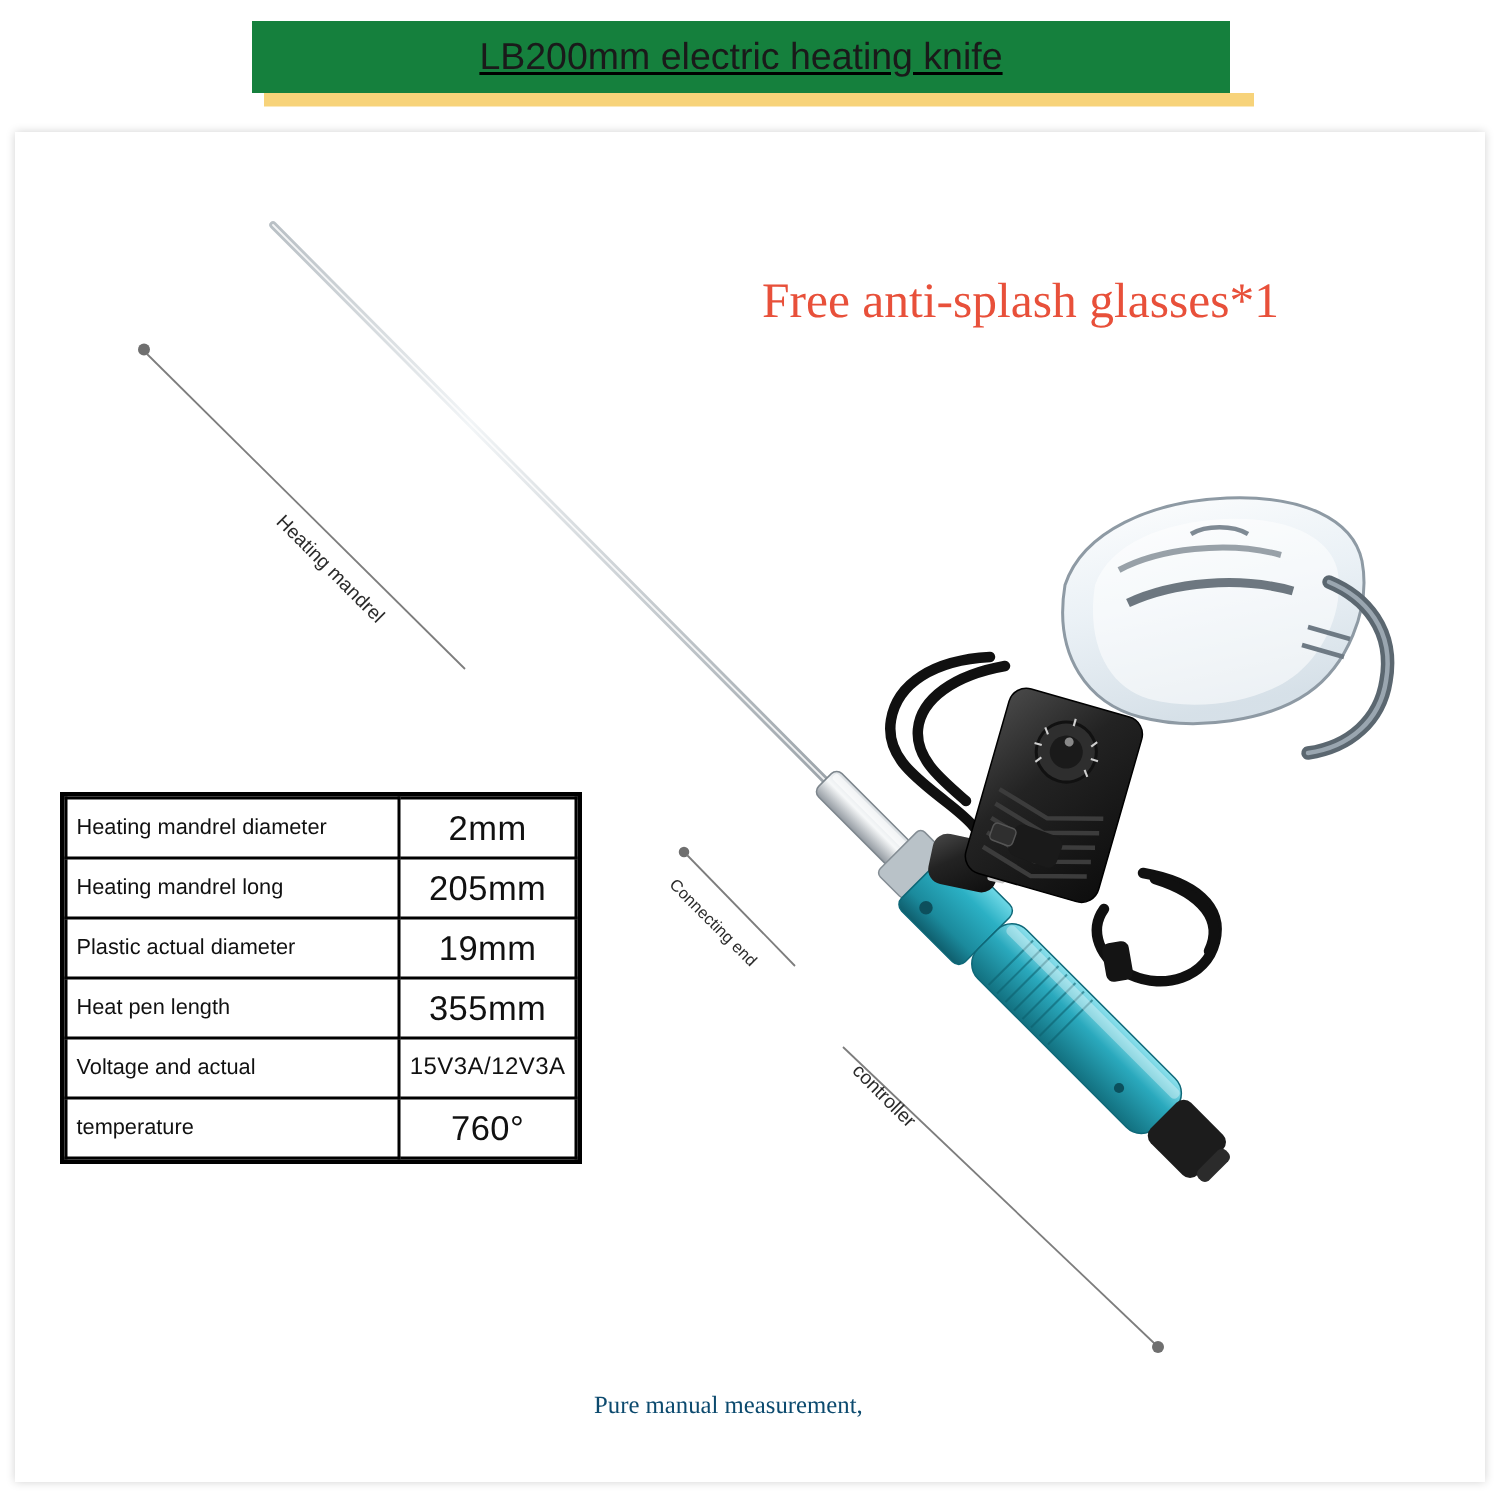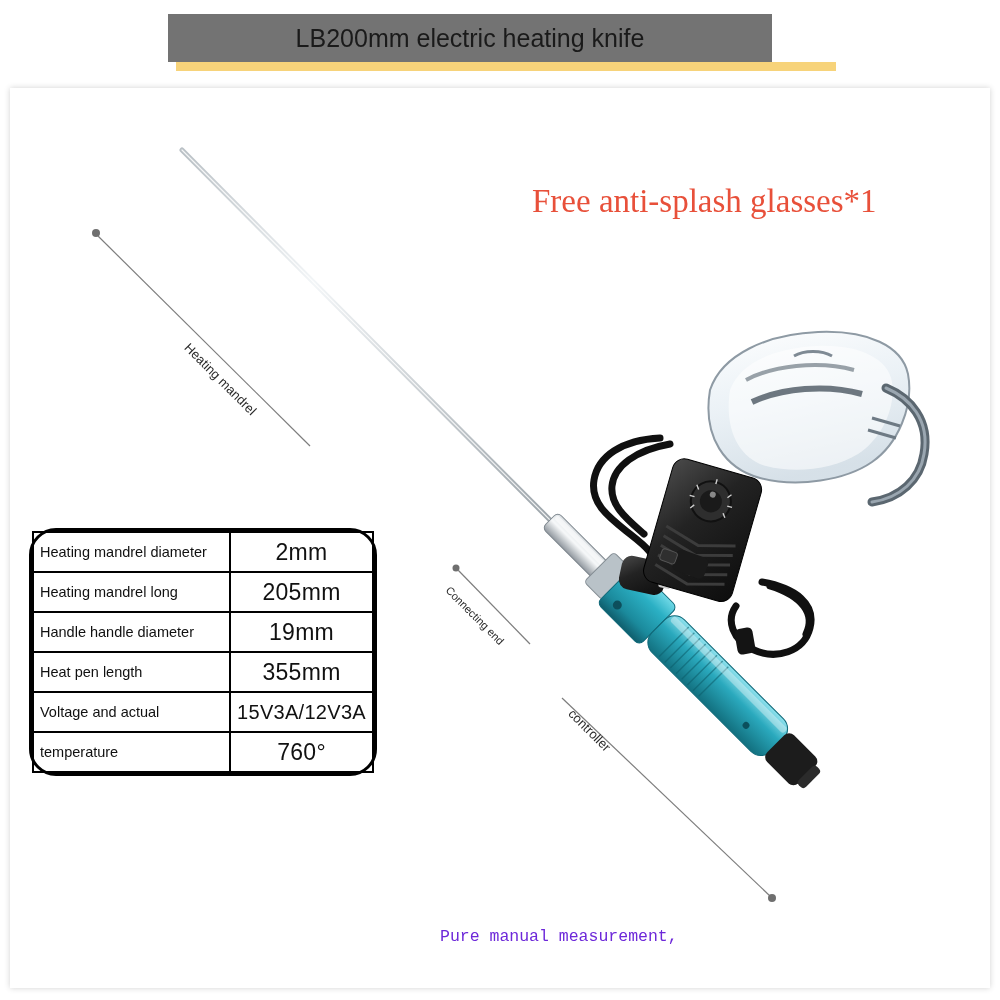--- a/index.html
+++ b/index.html
@@ -13,24 +13,25 @@
     position: relative;
     overflow: hidden;
     font-family: "Liberation Sans", sans-serif;
   }
 
   
   #title-banner {
     position: absolute;
     left: 168px;
     top: 14px;
-    width: 604px;
+    width: 652px;
     height: 48px;
-    background: #737373;
+    background: #15803d;
     box-sizing: border-box;
+    text-decoration: underline;
   }
   #title-banner .title-text {
     display: block;
     width: 100%;
     text-align: center;
     line-height: 48px;
     font-size: 25px;
     color: #1a1a1a;
     font-family: "Liberation Sans", sans-serif;
   }
@@ -100,33 +101,32 @@
     width: 215px;
     line-height: 1.12;
   }
   #spec-table td.spec-val {
     text-align: center;
     font-size: 23px;
     letter-spacing: 0.3px;
     white-space: nowrap;
   }
   #spec-table td.spec-val.small {
-    font-size: 20px;
+    font-size: 16px;
   }
 
   
   #disclaimer {
     position: absolute;
     left: 396px;
     top: 925px;
     font-size: 16.5px;
-    color: #6d28d9;
+    color: #0c4a6e;
     line-height: 1.28;
-    font-family: Liberation Mono, monospace;
-    margin-left: 44px;
+    font-family: Liberation Serif, serif;
   }
 </style>
 </head>
 <body>
 
 <div id="title-banner-shadow"></div>
 <div id="title-banner">
   <span class="title-text">LB200mm electric heating knife</span>
 </div>
 
@@ -271,39 +271,39 @@
     <circle cx="86" cy="145" r="4" fill="#6f6f6f"></circle>
     <line x1="88" y1="148" x2="300" y2="358" stroke="#7d7d7d" stroke-width="1.2"></line>
 
     <circle cx="446" cy="480" r="3.5" fill="#6f6f6f"></circle>
     <line x1="448" y1="482" x2="520" y2="556" stroke="#7d7d7d" stroke-width="1.2"></line>
 
     <line x1="552" y1="610" x2="760" y2="808" stroke="#7d7d7d" stroke-width="1.2"></line>
     <circle cx="762" cy="810" r="4" fill="#6f6f6f"></circle>
   </svg>
 
-  <div id="free-glasses-label" style="left:498px;top:95px;margin-left:24px;">Free anti-splash glasses*1</div>
+  <div id="free-glasses-label" style="left:498px;top:95px;">Free anti-splash glasses*1</div>
 
   <div class="rot-label" style="left:182px;top:252px;transform:rotate(45deg);transform-origin:0 0;">Heating mandrel</div>
   <div class="rot-label" style="left:442px;top:496px;transform:rotate(45deg);transform-origin:0 0;font-size:11px;">Connecting end</div>
   <div class="rot-label" style="left:566px;top:618px;transform:rotate(45deg);transform-origin:0 0;">controller</div>
 
-  <div id="spec-table" style="left:19px;top:440px;border-radius:27px;">
+  <div id="spec-table" style="left:30px;top:440px;">
     <table>
       <tbody>
         <tr>
           <td class="spec-name">Heating mandrel diameter</td>
           <td class="spec-val">2mm</td>
         </tr>
         <tr>
           <td class="spec-name">Heating mandrel long</td>
           <td class="spec-val">205mm</td>
         </tr>
         <tr>
-          <td class="spec-name">Handle handle diameter</td>
+          <td class="spec-name">Plastic actual diameter</td>
           <td class="spec-val">19mm</td>
         </tr>
         <tr>
           <td class="spec-name">Heat pen length</td>
           <td class="spec-val">355mm</td>
         </tr>
         <tr>
           <td class="spec-name">Voltage and actual</td>
           <td class="spec-val small">15V3A/12V3A</td>
         </tr>

